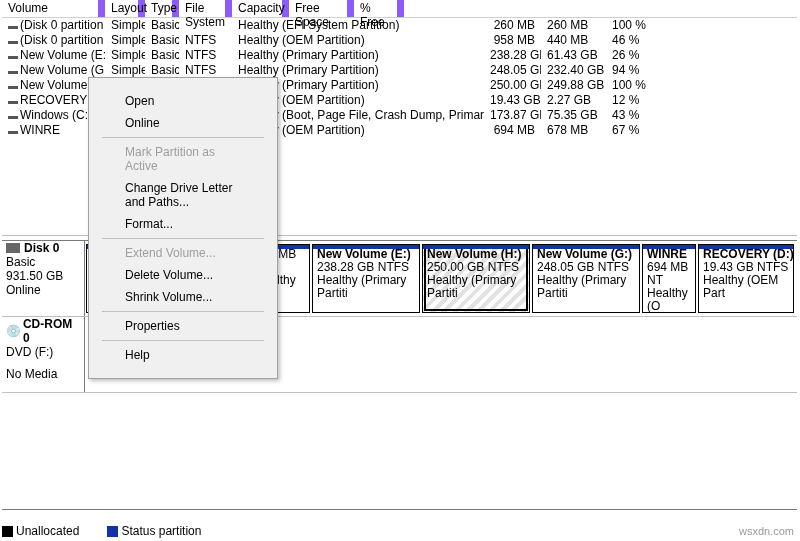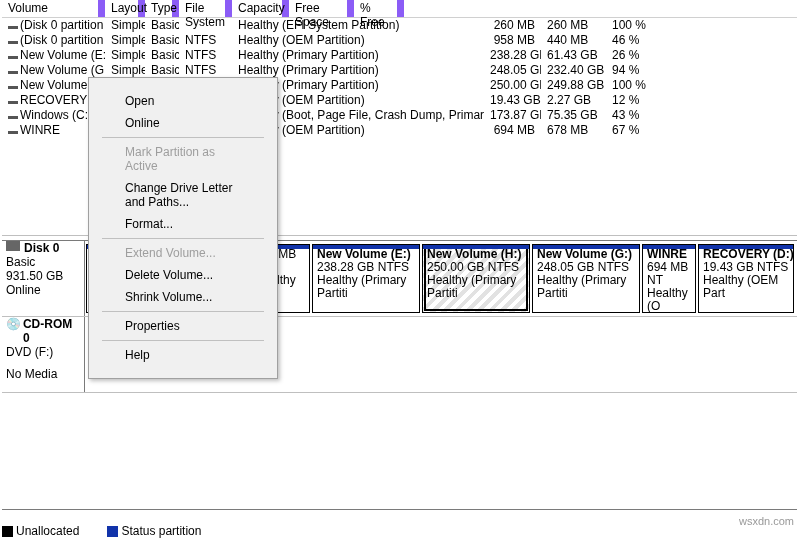--- a/index.html
+++ b/index.html
@@ -11,38 +11,38 @@
 .vl-header div { padding:1px 6px; border-right:7px solid #8b5cf6; color:#000; font-weight:400; }
 .vl-row { display:flex; height:15px; }
 .vl-row div { padding:0 6px; white-space:nowrap; overflow:hidden; }
 .hdd-icon::before { content:"▬"; color:#555; margin-right:2px; font-size:10px; }
 
 .c-vol{width:103px}.c-lay{width:40px}.c-typ{width:34px}.c-fs{width:53px}.c-st{width:252px}.c-cap{width:57px;text-align:right}.c-fre{width:65px}.c-pf{width:50px}
 
 .disk-panel { left:2px; top:240px; width:795px; height:270px; border-left:none; border-right:none; border-top:1px solid #7a7a7a; border-bottom:1px solid #7a7a7a; overflow:hidden; }
 .disk-row { display:flex; height:76px; border-bottom:1px solid #bfbfbf; }
 .disk-info { width:83px; border-right:1px solid #7a7a7a; padding:0 4px; }
-.disk-info .ttl { font-weight:700; display:flex; align-items:flex-start; gap:2px; }
+.disk-info .ttl { font-weight:700; display:flex; align-items:center; gap:2px; }
 .disk-ic { width:14px; height:10px; background:#666; display:inline-block; margin-right:2px; }
 .parts { display:flex; flex:1; gap:0; }
 .part { border:1px solid #000; margin:3px 1px; display:flex; flex-direction:column; padding:3px 4px; overflow:hidden; font-size:11px; line-height:13px; position:relative; }
 .part.primary::before { content:""; position:absolute; left:0; top:0; right:0; height:0; border-top:4px solid #1133aa; }
 .part .pn { font-weight:700; white-space:nowrap; }
 .part.stripes { background:repeating-linear-gradient(135deg,#fff,#fff 4px,#e2e2e2 4px,#e2e2e2 8px); }
 .part.sel { outline:2px solid #000; outline-offset:-4px; }
 
 .ctx { position:absolute; left:88px; top:77px; width:190px; background:#f0f0f0; border:1px solid #a0a0a0; box-shadow:2px 2px 4px rgba(0,0,0,.25); padding:12px; z-index:10; }
 .ctx-item { padding:4px 24px; color:#000; }
 .ctx-item.dis { color:#9e9e9e; }
 .ctx hr { border:none; border-top:1px solid #c0c0c0; margin:3px 1px; }
 
 .legend { position:absolute; left:2px; bottom:3px; display:flex; gap:28px; font-size:12px; align-items:center; }
 .sw { width:11px; height:11px; display:inline-block; margin-right:3px; vertical-align:middle; }
 .sw.blk{background:#000}.sw.blu{background:#1133aa}
-.watermark{position:absolute;right:6px;bottom:14px;color:#999;font-size:11px}
+.watermark{position:absolute;right:6px;bottom:4px;color:#999;font-size:11px}
 </style>
 </head>
 <body>
 
 <div class="panel vol-list">
   <div class="vl-header">
     <div class="c-vol">Volume</div>
     <div class="c-lay">Layout</div>
     <div class="c-typ">Type</div>
     <div class="c-fs">File System</div>

